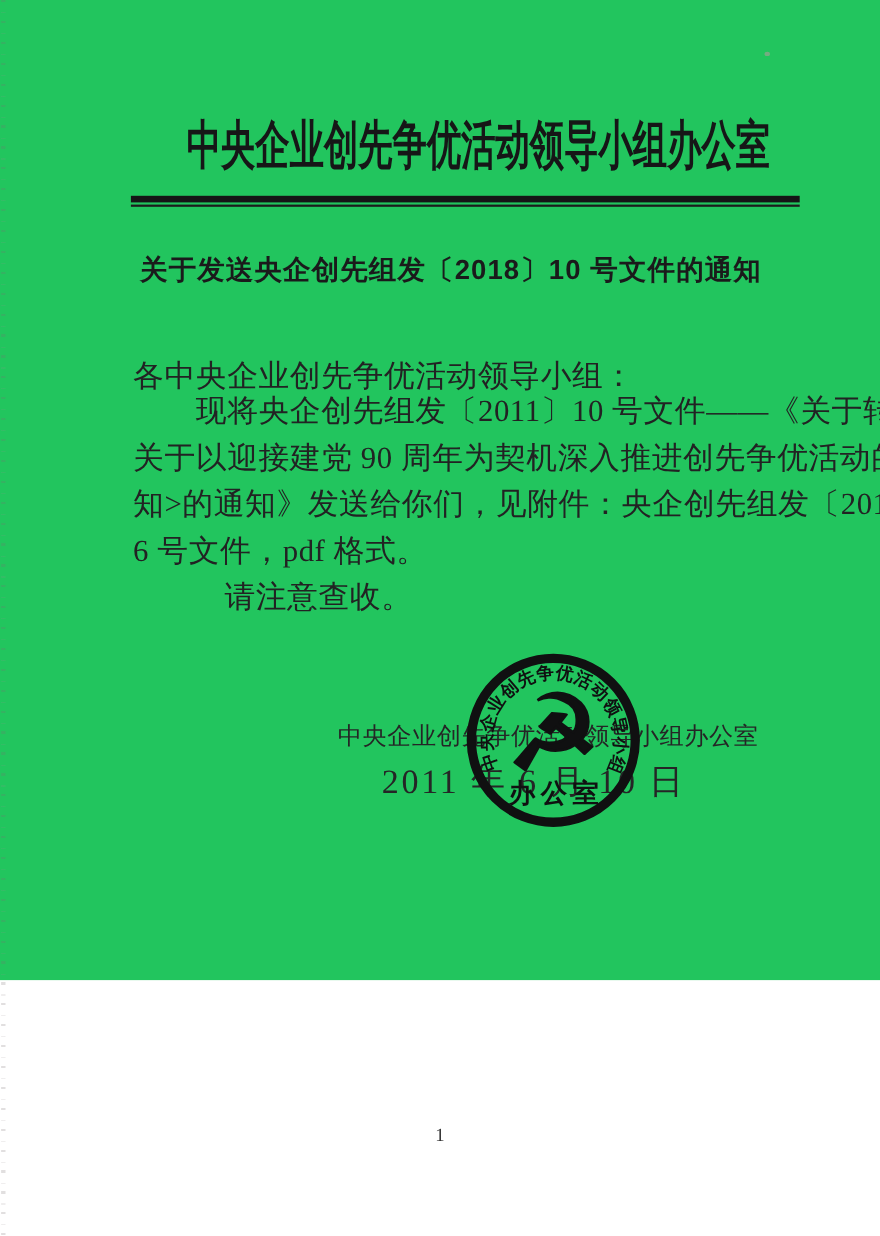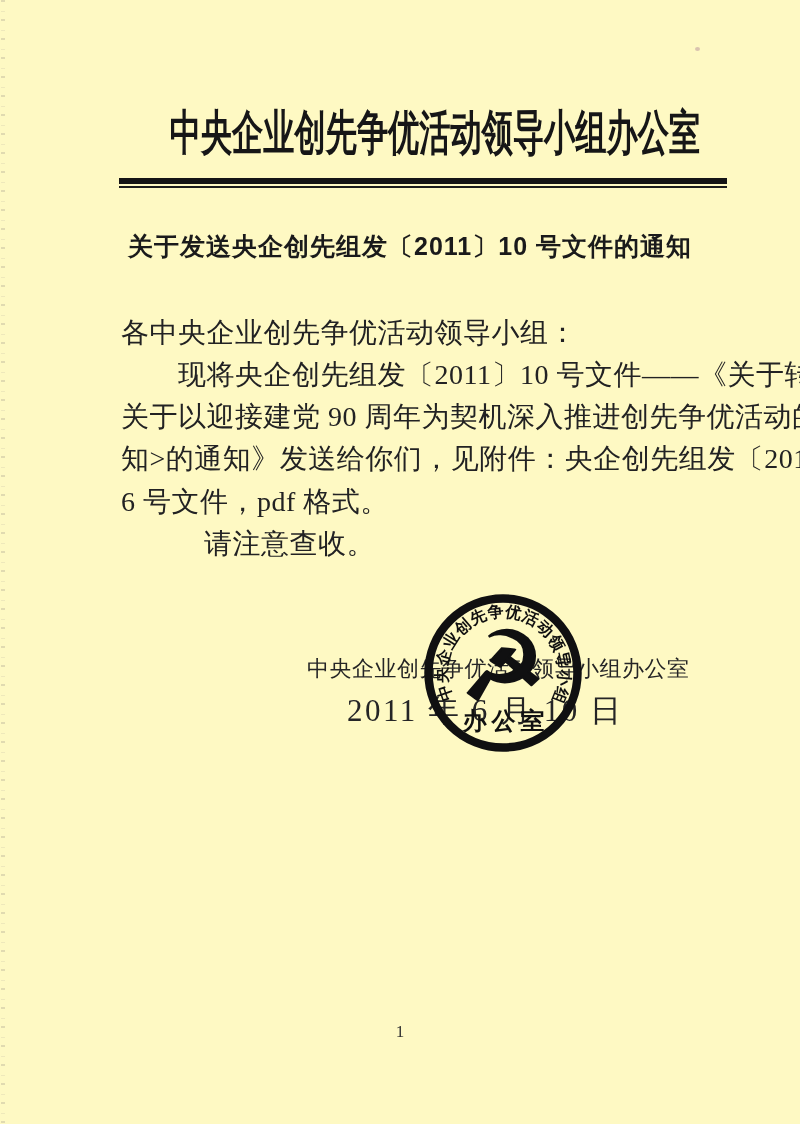--- a/index.html
+++ b/index.html
@@ -4,22 +4,22 @@
 <style>
   html, body { margin: 0; padding: 0; }
   body {
     width: 800px; height: 1124px;
     background: #ffffff;
     font-family: "Liberation Serif", "DejaVu Serif", serif;
     position: relative; overflow: hidden;
   }
   .page {
     position: absolute; left: 0; top: 0;
-    width: 800px; height: 1124px;
-    background: #fef9c3;
+    width: 800px; height: 891px;
+    background: #22c55e;
     color: #1d1d1e;
   }
   
   .edge-noise {
     position: absolute; left: 1px; top: 0;
     width: 4px; height: 1124px;
     background: repeating-linear-gradient(
       to bottom,
       rgba(120,110,112,0.22) 0 2px,
       rgba(0,0,0,0) 2px 11px,
@@ -55,21 +55,21 @@
     font-family: "Liberation Sans", "DejaVu Sans", sans-serif;
     font-weight: 700; font-size: 25px; line-height: 27px;
     letter-spacing: 1px; color: #1a1a1b;
   }
   
   .bodyline {
     position: absolute; white-space: nowrap;
     font-size: 28px; line-height: 30px;
     letter-spacing: 0.5px; color: #222223;
   }
-  .salutation { left: 121px; top: 318px; }
+  .salutation { left: 121px; top: 328px; }
   .p-line-0 { left: 178px; top: 360px; }
   .p-line-1 { left: 121px; top: 402px; }
   .p-line-2 { left: 121px; top: 444px; }
   .p-line-3 { left: 121px; top: 487px; }
   .p-line-4 { left: 178px; top: 529px; margin-left: 26px; }
   
   .signature-org {
     position: absolute; left: 307px; top: 657px;
     font-size: 22px; line-height: 24px; letter-spacing: 0.5px;
     white-space: nowrap; color: #252526;
@@ -111,21 +111,21 @@
 <div class="page">
 
   <div class="edge-noise"></div>
   <div class="dot-artifact"></div>
 
   <div class="letterhead">中央企业创先争优活动领导小组办公室</div>
 
   <div class="rule-thick"></div>
   <div class="rule-thin"></div>
 
-  <div class="subject">关于发送央企创先组发〔2011〕10 号文件的通知</div>
+  <div class="subject">关于发送央企创先组发〔2018〕10 号文件的通知</div>
 
   <div class="bodyline salutation">各中央企业创先争优活动领导小组：</div>
 
   <div class="bodyline p-line-0">现将央企创先组发〔2011〕10 号文件——《关于转发&lt;</div>
 
   <div class="bodyline p-line-1">关于以迎接建党 90 周年为契机深入推进创先争优活动的通</div>
 
   <div class="bodyline p-line-2">知&gt;的通知》发送给你们，见附件：央企创先组发〔2011〕</div>
 
   <div class="bodyline p-line-3">6 号文件，pdf 格式。</div>

